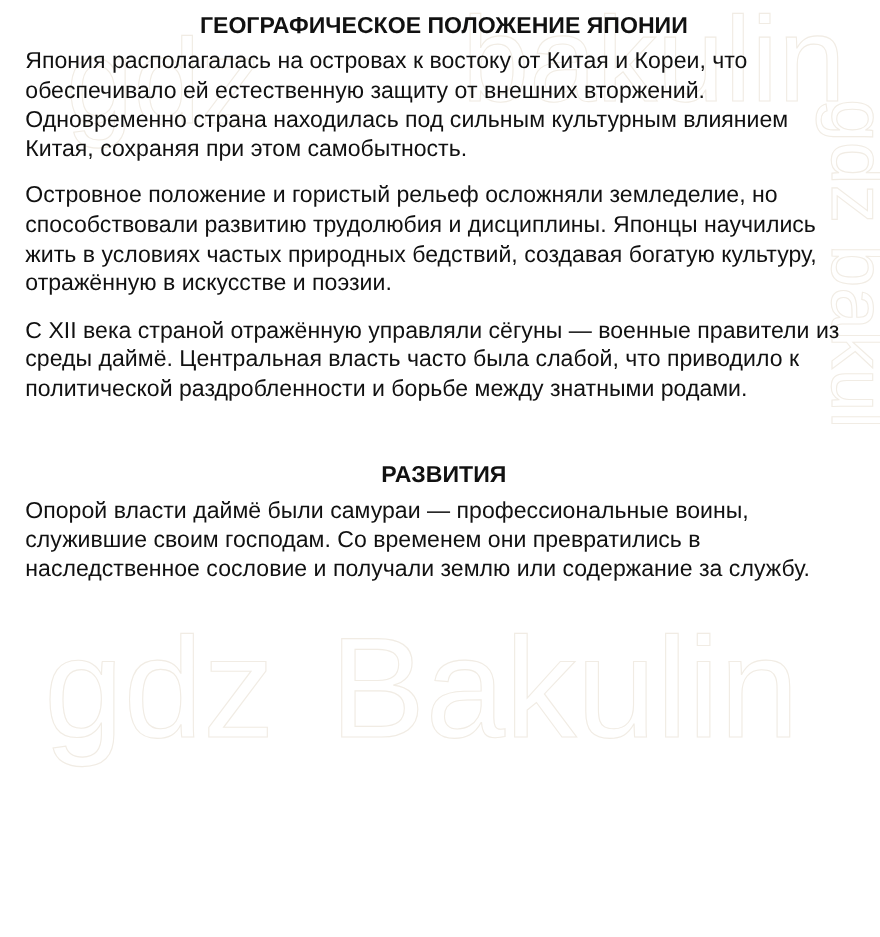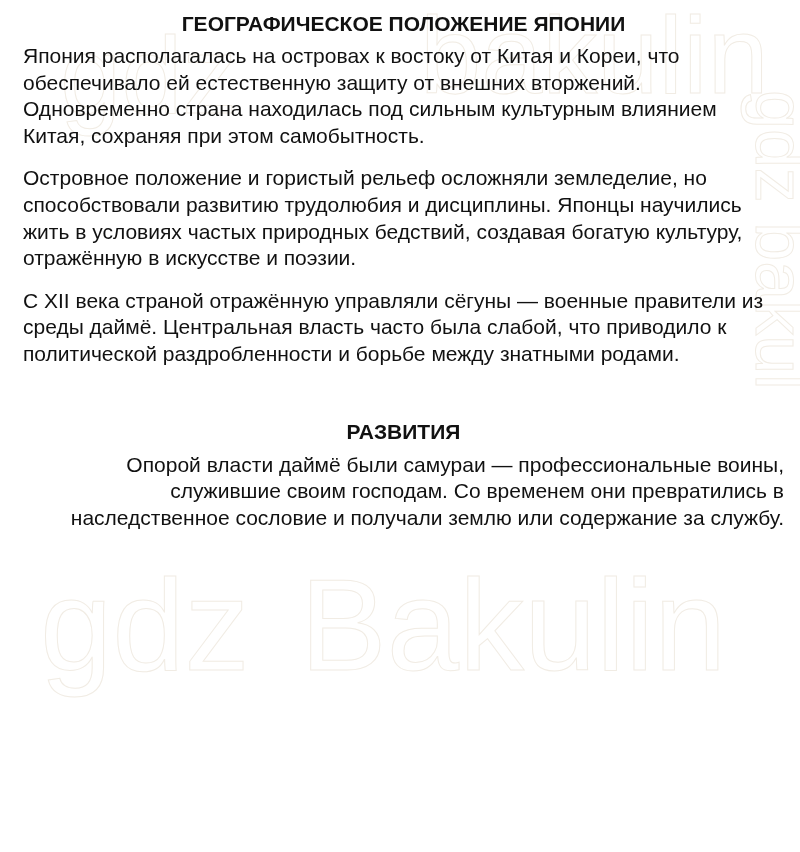--- a/index.html
+++ b/index.html
@@ -61,21 +61,21 @@
       font-size: 21px;
       line-height: 26.6px;
       margin: 16px;
     }
     .s1 .section-heading { margin-top: 10px; }
     .s1 .para:first-of-type { margin-top: 5px; }
     .para + .para { margin-top: 10px; }
     .s2 .section-heading { margin-top: 50px; }
     .s2 .para:first-of-type { margin-top: 6px; }
     .s3 .section-heading { margin-top: 50px; }
-    .s3 .para:first-of-type { margin-top: 6px; text-align: right; }
+    .s3 .para:first-of-type { margin-top: 6px; }
   </style>
 </head>
 <body>
 
 <div class="watermark">
   <div class="wm wm-1">gdz</div>
   <div class="wm wm-2">bakulin</div>
   <div class="wm wm-3">gdz</div>
   <div class="wm wm-4">Bakulin</div>
   <div class="wm wm-5">gdz bakul</div>

